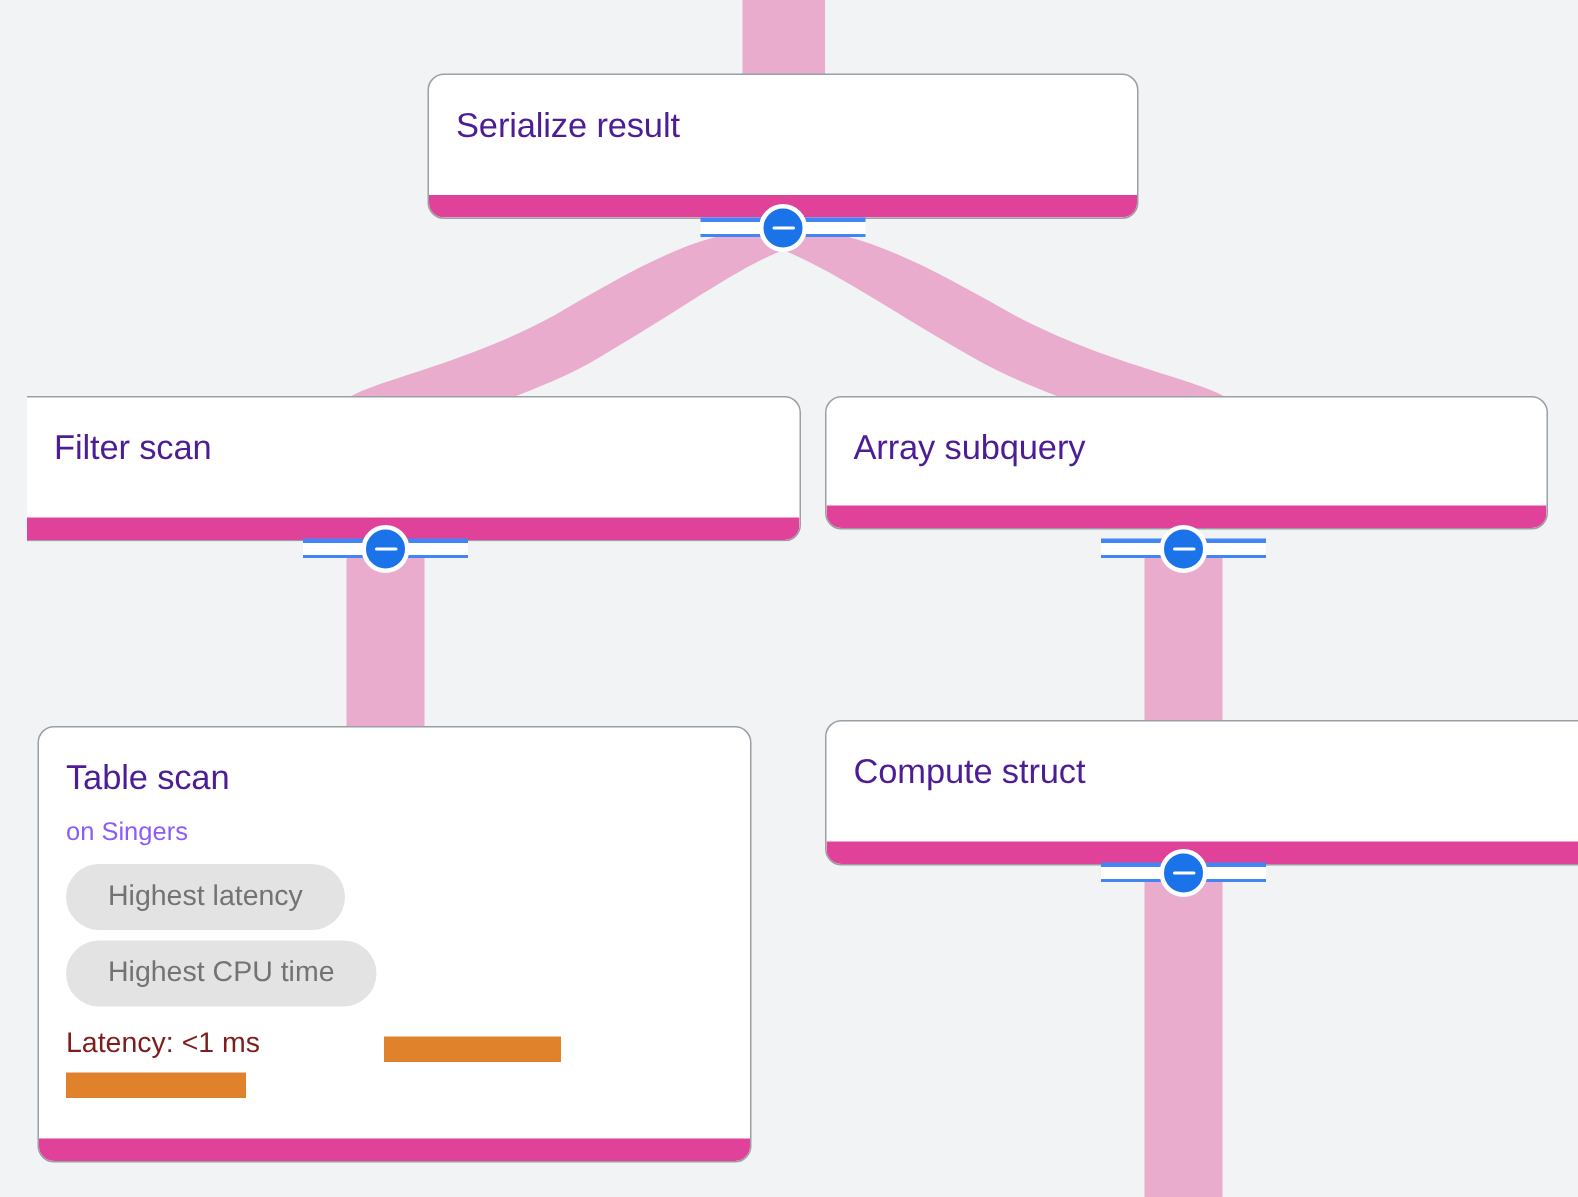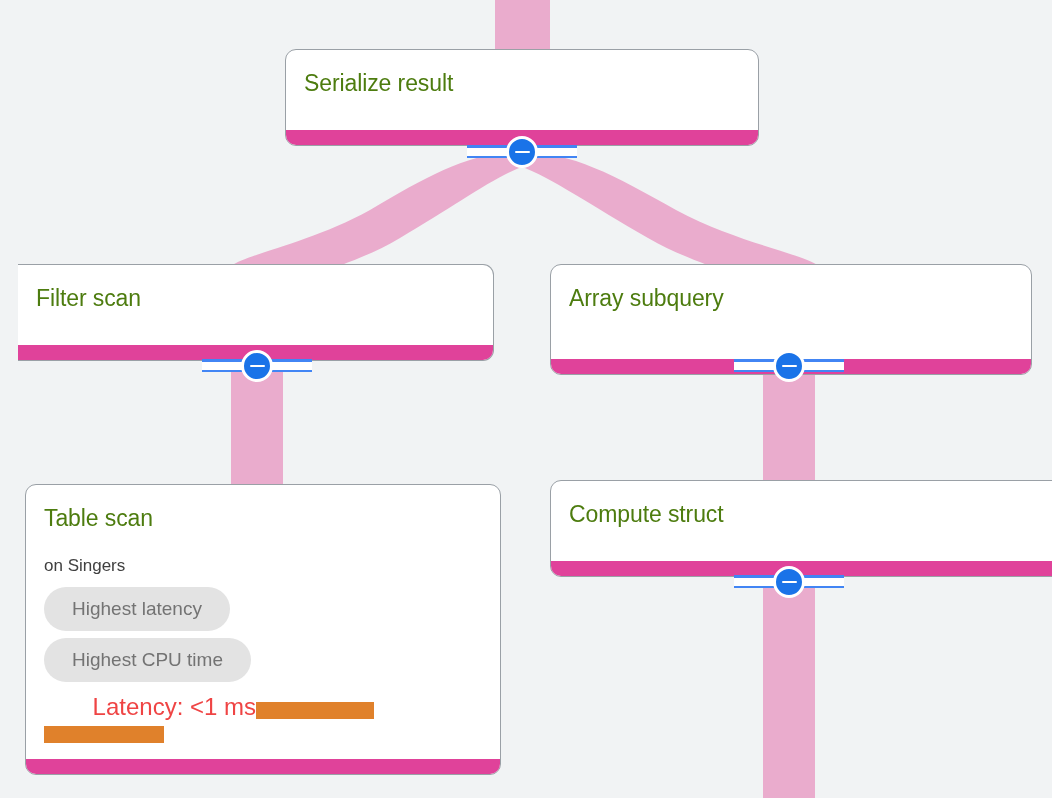--- a/index.html
+++ b/index.html
@@ -47,30 +47,30 @@
   }
   .node-body {
     flex: 1 1 auto;
     padding: 18px 18px 6px 18px;
     box-sizing: border-box;
     min-height: 0;
   }
   .node-title {
     font-size: 23px;
     line-height: 30px;
-    color: #4d7c0f;
+    color: #4c1d95;
     letter-spacing: -0.1px;
     font-weight: 400;
     white-space: nowrap;
   }
   .node-subtitle {
     font-size: 17px;
     line-height: 25px;
-    color: #404040;
-    margin-top: 20px;
+    color: #8b5cf6;
+    margin-top: 9px;
     white-space: nowrap;
   }
   .node-footer {
     flex: 0 0 auto;
     height: 15px;
     background: #e0429a;
   }
 
   
   .chips {
@@ -91,25 +91,24 @@
   
   .metrics {
     display: flex;
     margin-top: 6px;
   }
   .metric {
     width: 212px;
     flex: 0 0 auto;
   }
   .metric-label {
-    font-size: 24px;
+    font-size: 19px;
     line-height: 24px;
-    color: #ef4444;
+    color: #7f1d1d;
     white-space: nowrap;
-    text-align: right;
   }
   .metric-bar-track {
     margin-top: 7px;
     height: 17px;
     width: 200px;
   }
   .metric-bar {
     height: 17px;
     background: #e0812b;
   }
@@ -199,28 +198,28 @@
     <rect x="763" y="582" width="52" height="226" fill="#eaaccd"></rect>
   </svg>
 
   <div class="node" style="left:285px; top:49px; width:474px; height:97px;">
     <div class="node-body">
       <div class="node-title">Serialize result</div>
     </div>
     <div class="node-footer"></div>
   </div>
 
-  <div class="node" style="left:18px; top:264px; width:476px; height:97px; border-left:none; border-top-left-radius:0; border-bottom-left-radius:0;">
+  <div class="node" style="left:18px; top:264px; width:516px; height:97px; border-left:none; border-top-left-radius:0; border-bottom-left-radius:0;">
     <div class="node-body">
       <div class="node-title">Filter scan</div>
     </div>
     <div class="node-footer"></div>
   </div>
 
-  <div class="node" style="left:550px; top:264px; width:482px; height:111px;">
+  <div class="node" style="left:550px; top:264px; width:482px; height:89px;">
     <div class="node-body">
       <div class="node-title">Array subquery</div>
     </div>
     <div class="node-footer"></div>
   </div>
 
   <div class="node" style="left:25px; top:484px; width:476px; height:291px;">
     <div class="node-body">
       <div class="node-title">Table scan</div>
       <div class="node-subtitle">on Singers</div>

